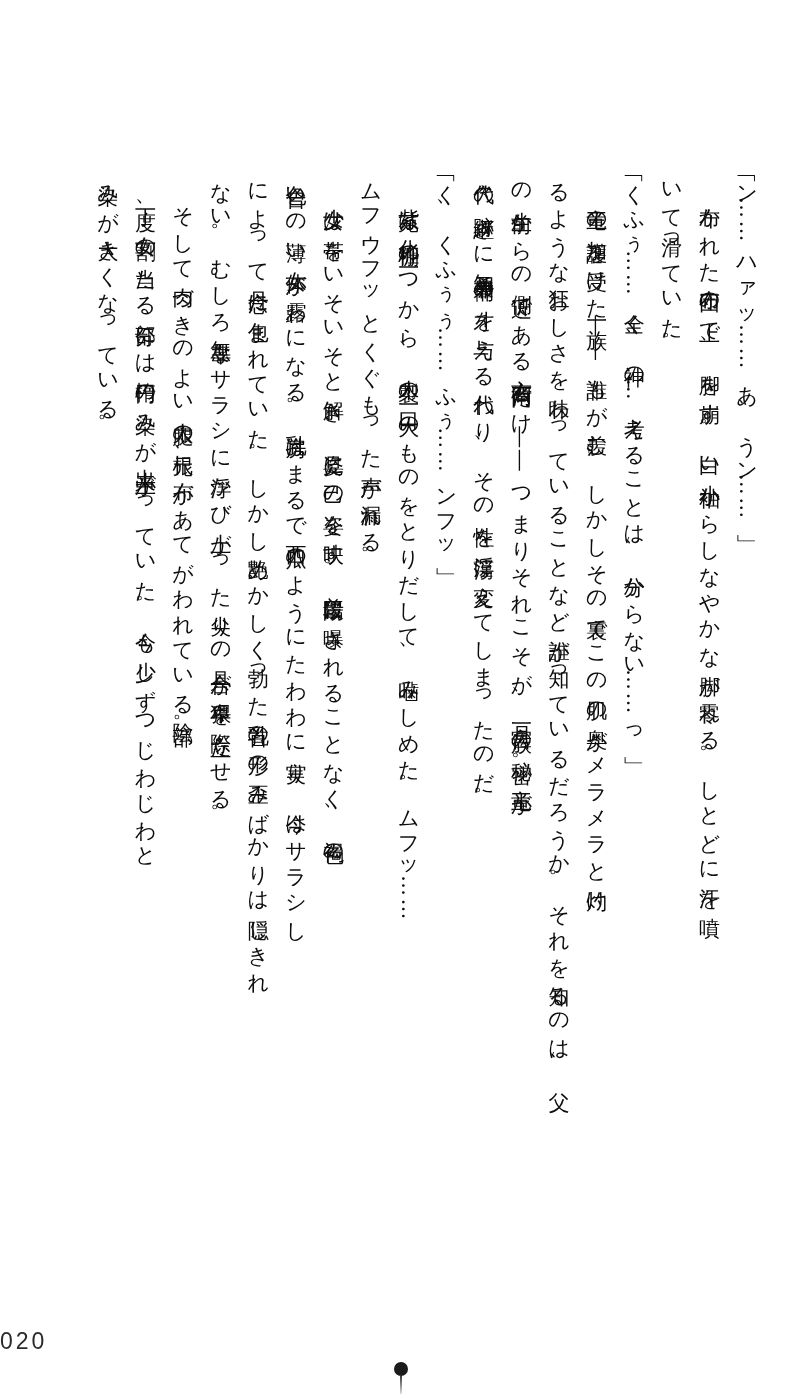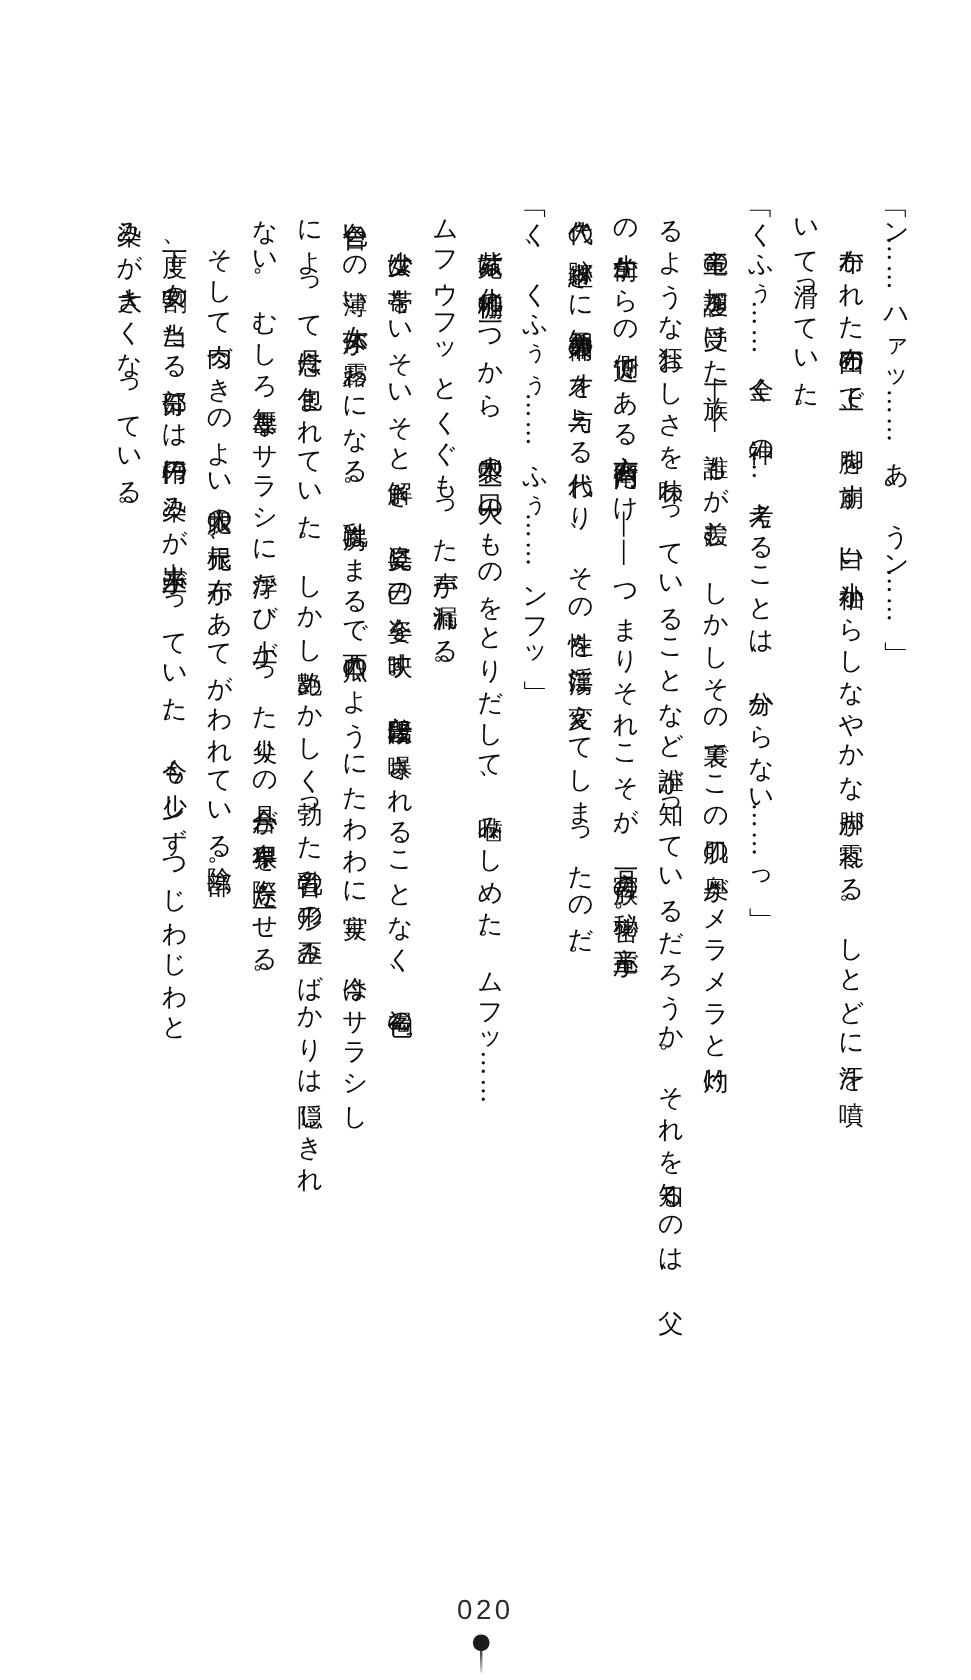--- a/index.html
+++ b/index.html
@@ -34,21 +34,21 @@
   }
   .tline.indent {
     text-indent: 23.5px;
   }
   
   .footer {
     position: absolute;
     left: 0;
     width: 809px;
     top: 1330px;
-    text-align: center;
+    text-align: left;
   }
   .page-number {
     font-family: "Liberation Sans", "DejaVu Sans", sans-serif;
     font-size: 23px;
     font-weight: 400;
     letter-spacing: 3px;
     color: #2b2b2b;
     line-height: 1;
   }
   .ornament {

